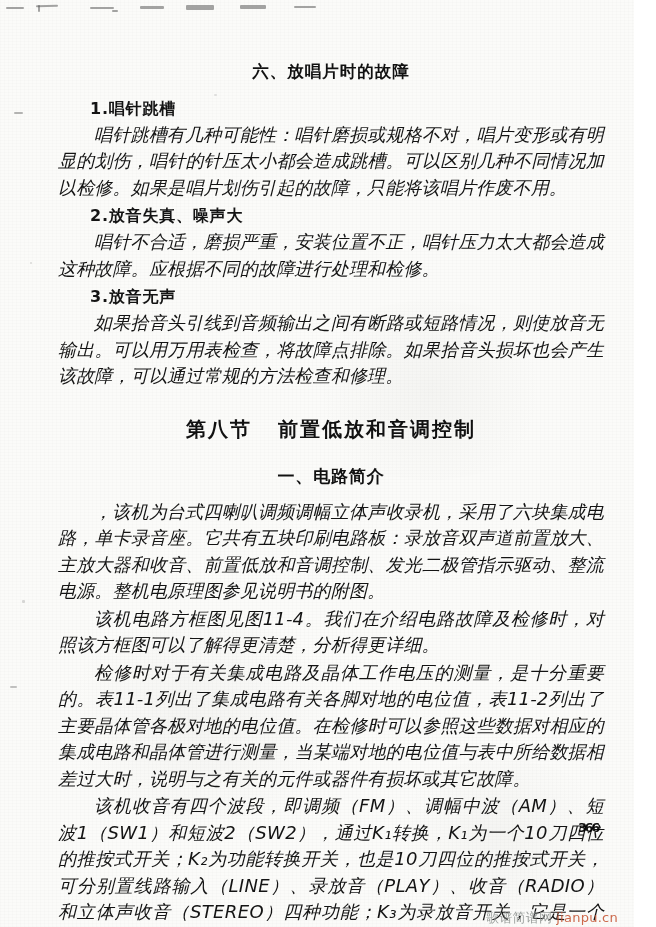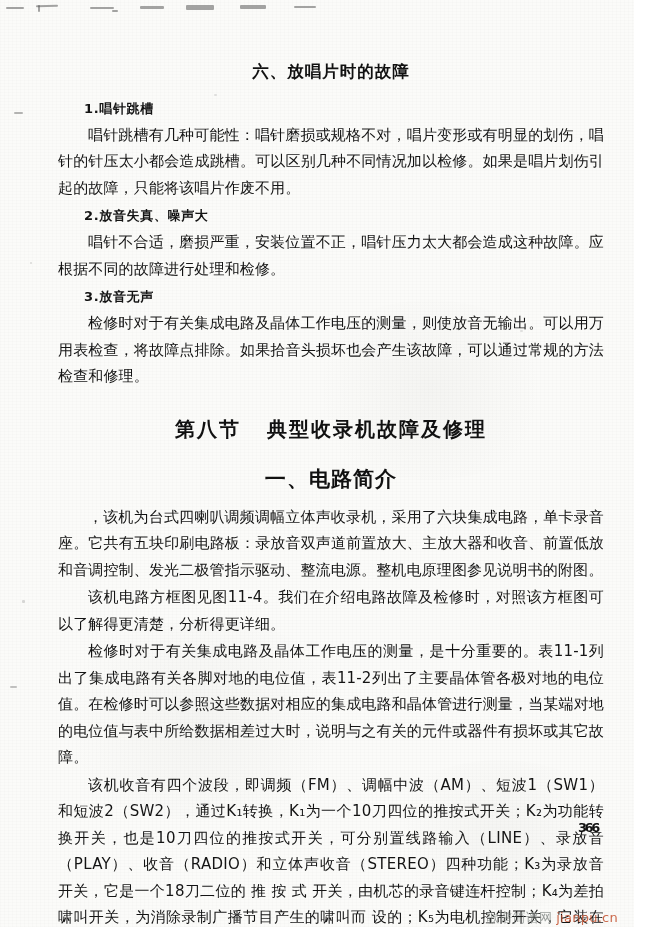--- a/index.html
+++ b/index.html
@@ -95,40 +95,41 @@
     letter-spacing: .10em;
     margin-top: 26px;
     margin-bottom: 22px;
   }
   h2.chapter-title .gap {
     display: inline-block;
     width: 26px;
   }
 
   h3.sub-title {
-    font-size: 21px;
+    font-size: 17px;
     letter-spacing: .05em;
     margin-top: 17px;
     margin-bottom: 11px;
   }
 
   p.para {
     margin: 0 0 1px 0;
-    font-size: 15px;
+    font-size: 18px;
     line-height: 26.5px;
     text-align: justify;
     text-justify: inter-ideograph;
     text-indent: 2em;
     letter-spacing: .01em;
     color: #141414;
+    font-style: italic;
   }
 
   p.item-head {
     margin: 0;
-    font-size: 13px;
+    font-size: 16px;
     line-height: 26px;
     text-indent: 2em;
     font-weight: bold;
     letter-spacing: .05em;
     color: #141414;
   }
 
   .blk { margin-bottom: 2px; }
 
   
@@ -215,25 +216,25 @@
       <p class="para">唱针跳槽有几种可能性：唱针磨损或规格不对，唱片变形或有明显的划伤，唱针的针压太小都会造成跳槽。可以区别几种不同情况加以检修。如果是唱片划伤引起的故障，只能将该唱片作废不用。</p>
     </div>
 
     <div class="blk">
       <p class="item-head">2.放音失真、噪声大</p>
       <p class="para">唱针不合适，磨损严重，安装位置不正，唱针压力太大都会造成这种故障。应根据不同的故障进行处理和检修。</p>
     </div>
 
     <div class="blk">
       <p class="item-head">3.放音无声</p>
-      <p class="para">检修时对于有关集成电路及晶体工作电压的测量，则使放音无输出。可以用万用表检查，将故障点排除。如果拾音头损坏也会产生该故障，可以通过常规的方法检查和修理。</p>
+      <p class="para">如果拾音头引线到音频输出之间有断路或短路情况，则使放音无输出。可以用万用表检查，将故障点排除。如果拾音头损坏也会产生该故障，可以通过常规的方法检查和修理。</p>
     </div>
 
     <h2 class="chapter-title">
-      <span>第八节</span><span class="gap"></span><span>典型收录机故障及修理</span>
+      <span>第八节</span><span class="gap"></span><span>前置低放和音调控制</span>
     </h2>
 
 
     <h3 class="sub-title">一、电路简介</h3>
     <p class="para">，该机为台式四喇叭调频调幅立体声收录机，采用了六块集成电路，单卡录音座。它共有五块印刷电路板：录放音双声道前置放大、主放大器和收音、前置低放和音调控制、发光二极管指示驱动、整流电源。整机电原理图参见说明书的附图。</p>
     <p class="para">该机电路方框图见图11-4。我们在介绍电路故障及检修时，对照该方框图可以了解得更清楚，分析得更详细。</p>
 
     <p class="para">检修时对于有关集成电路及晶体工作电压的测量，是十分重要的。表11-1列出了集成电路有关各脚对地的电位值，表11-2列出了主要晶体管各极对地的电位值。在检修时可以参照这些数据对相应的集成电路和晶体管进行测量，当某端对地的电位值与表中所给数据相差过大时，说明与之有关的元件或器件有损坏或其它故障。</p>
 
     <p class="para tracked">该机收音有四个波段，即调频（FM）、调幅中波（AM）、短波1（SW1）和短波2（SW2），通过K₁转换，K₁为一个10刀四位的推按式开关；K₂为功能转换开关，也是10刀四位的推按式开关，可分别置线路输入（LINE）、录放音（PLAY）、收音（RADIO）和立体声收音（STEREO）四种功能；K₃为录放音开关，它是一个18刀二位的 推 按 式 开关，由机芯的录音键连杆控制；K₄为差拍啸叫开关，为消除录制广播节目产生的啸叫而 设的；K₅为电机控制开关，它装在机芯上，当按动除停止键（STOP）以外的功能键时， K₅闭合使电机转动；K₆为总电源开关，它断开时使交流供电断开。</p>

